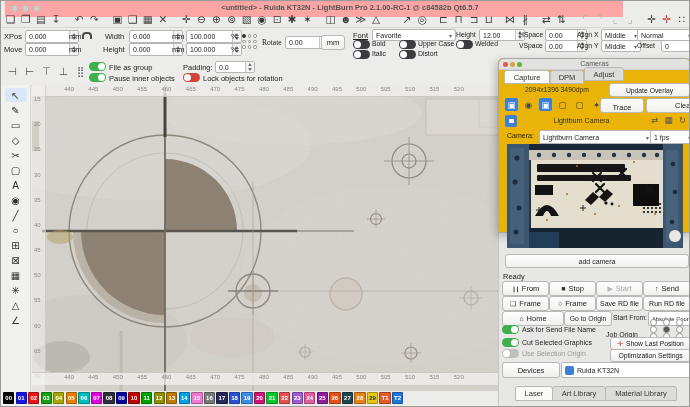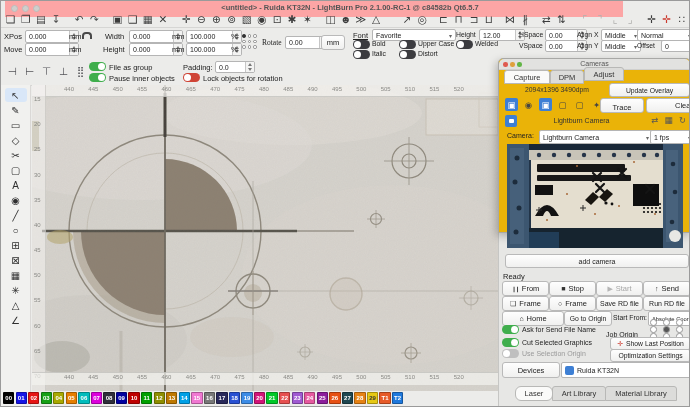--- a/index.html
+++ b/index.html
@@ -620,21 +620,21 @@
         <rect x="22" y="88" width="30" height="16" fill="#274868" opacity="0.7"></rect>
         <circle cx="168" cy="92" r="6" fill="#e8e8e4"></circle>
       </svg>
     </div>
 
     <div class="btn" style="left:6px;top:195px;width:182px;height:12px;font-size:7px;">
         <span>add camera</span>
       </div>
   </div>
 
-  <div class="tab active" style="left:514px;top:385px;width:36px;height:13px;border-radius:6px;">Laser</div>
+  <div class="tab active" style="left:514px;top:385px;width:36px;height:13px;">Laser</div>
   <div class="tab" style="left:551px;top:385px;width:52px;height:13px;">Art Library</div>
   <div class="tab" style="left:604px;top:385px;width:70px;height:13px;">Material Library</div>
 
   <div class="abs" style="left:2px;top:391px;display:flex;gap:1.25px;">
 
   <span class="chip" style="background: rgb(0, 0, 0); color: rgb(255, 255, 255);">00</span>
       <span class="chip" style="background: rgb(21, 21, 230); color: rgb(255, 255, 255);">01</span>
       <span class="chip" style="background: rgb(230, 21, 21); color: rgb(255, 255, 255);">02</span>
       <span class="chip" style="background: rgb(21, 160, 21); color: rgb(255, 255, 255);">03</span>
       <span class="chip" style="background: rgb(168, 168, 0); color: rgb(255, 255, 255);">04</span>

